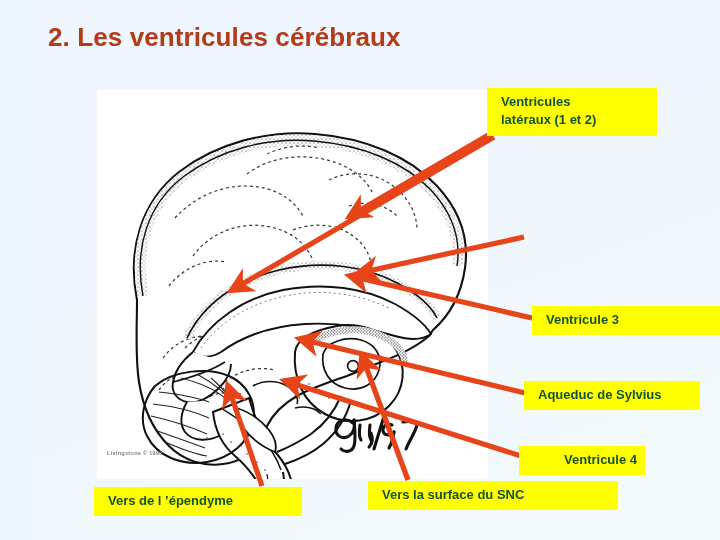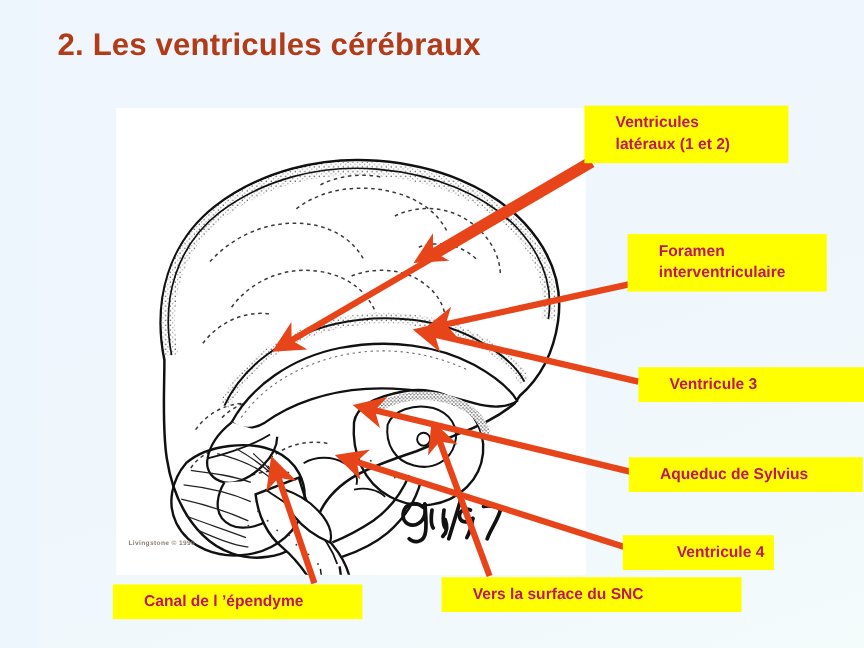--- a/index.html
+++ b/index.html
@@ -76,32 +76,32 @@
     top: 0;
     width: 720px;
     height: 540px;
     pointer-events: none;
   }
 
   
   .callout {
     position: absolute;
     background: #ffff00;
-    color: #be185d;
+    color: #14532d;
     font-weight: bold;
     font-size: 13px;
     line-height: 1.42;
-    padding: 5px 8px 6px 26px;
+    padding: 5px 8px 6px 14px;
     box-sizing: border-box;
     white-space: pre-line;
   }
   #label-ventricules-lateraux { left: 455px; top: 88px;  width: 170px; }
   #label-foramen             { left: 491px; top: 195px; width: 166px; }
   #label-ventricule-3        { left: 500px; top: 306px; width: 213px; }
-  #label-aqueduc             { left: 492px; top: 381px; width: 195px; }
+  #label-aqueduc             { left: 492px; top: 381px; width: 176px; }
   #label-ventricule-4        { left: 487px; top: 446px; width: 126px; text-align: right; }
   #label-canal-ependyme      { left: 62px;  top: 487px; width: 208px; }
   #label-vers-surface        { left: 336px; top: 481px; width: 250px; }
 </style>
 </head>
 <body>
 
 <div id="slide">
 
   <div id="slide-title">2. Les ventricules cérébraux</div>
@@ -272,26 +272,24 @@
 
       <path d="M230 486 L196 386"></path>
 
       <path d="M376 480 L330 356"></path>
     </g>
   </svg>
 
   <div class="callout" id="label-ventricules-lateraux">Ventricules
 latéraux (1 et 2)</div>
 
-  <div class="callout" id="label-foramen">Foramen
-interventriculaire</div>
 
   <div class="callout" id="label-ventricule-3">Ventricule 3</div>
 
   <div class="callout" id="label-aqueduc">Aqueduc de Sylvius</div>
 
   <div class="callout" id="label-ventricule-4">Ventricule 4</div>
 
-  <div class="callout" id="label-canal-ependyme">Canal de l ’épendyme</div>
+  <div class="callout" id="label-canal-ependyme">Vers de l ’épendyme</div>
 
   <div class="callout" id="label-vers-surface">Vers la surface du SNC</div>
 
 </div>
 
 </body></html>

